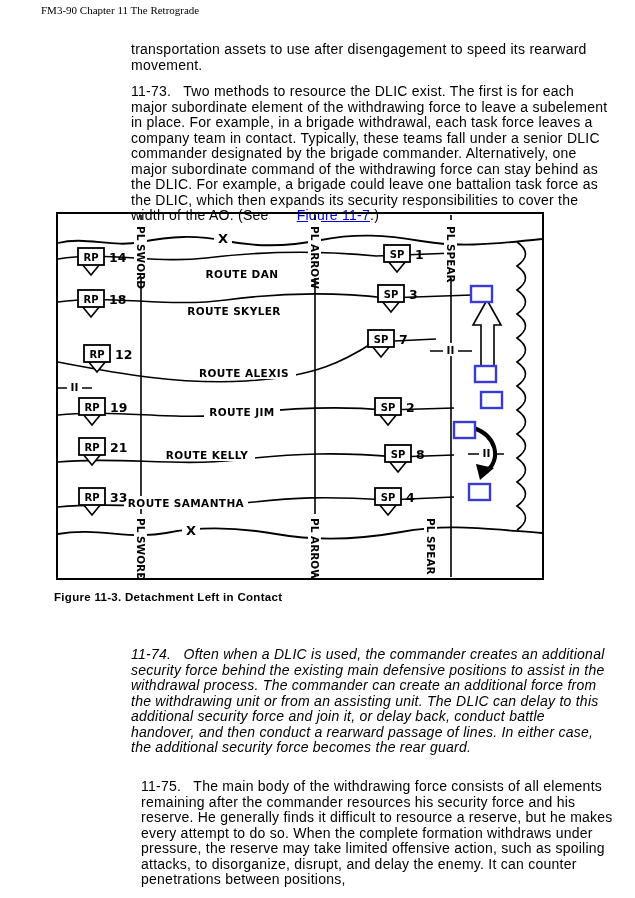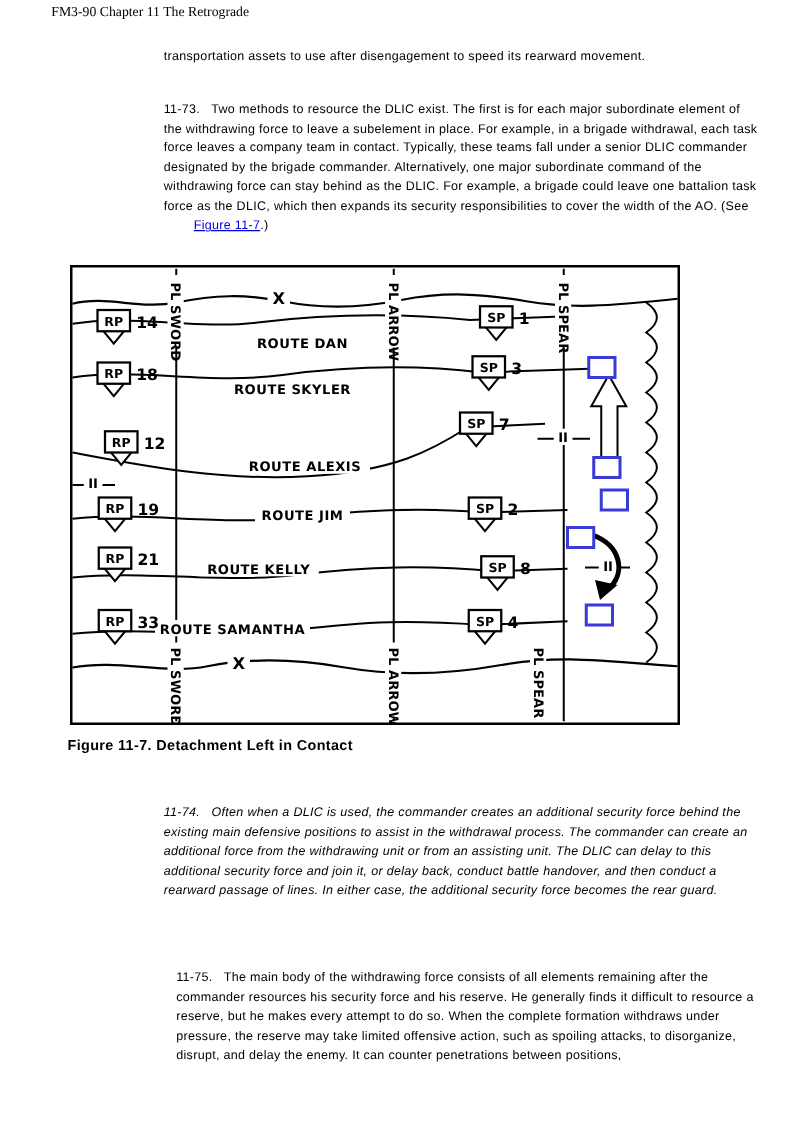--- a/index.html
+++ b/index.html
@@ -1,19 +1,19 @@
 <!DOCTYPE html>
 <html><head>
 <meta charset="utf-8">
 <style>
   html,body{margin:0;padding:0;background:#fff;}
   .page{position:relative;width:635px;height:898px;background:#fff;color:#000;
         font-family:"Liberation Sans","DejaVu Sans",sans-serif;overflow:hidden;margin-left:24px;}
   .hdr{position:absolute;left:17px;top:4px;font-family:"Liberation Serif",serif;font-size:11px;}
-  .body-text{font-size:10px;line-height:15.5px;letter-spacing:0.25px;}
+  .body-text{font-size:14px;line-height:15.5px;letter-spacing:0.25px;}
   .p-intro{position:absolute;left:107px;top:28px;width:478px;}
   .p-73{position:absolute;left:107px;top:70px;width:478px;}
   .fig{position:absolute;left:32px;top:212px;margin:0;}
   .caption{position:absolute;left:30px;top:591px;font-weight:bold;font-size:11.5px;letter-spacing:0.3px;}
   .p-74{position:absolute;left:107px;top:633px;width:478px;font-style:italic;}
   .p-75{position:absolute;left:117px;top:765px;width:478px;}
   a.fig-link{color:#0000dd;text-decoration:underline;cursor:pointer;padding-left:24px;}
   svg text{font-family:"DejaVu Sans","Liberation Sans",sans-serif;fill:#000;}
   .rt{font-size:10.5px;font-weight:bold;letter-spacing:0.4px;}
   .pl{font-size:10.5px;font-weight:bold;}
@@ -213,19 +213,19 @@
       <g transform="translate(319,276)">
         <polygon points="4,16 22,16 13,27" fill="#fff" stroke="#000" stroke-width="1.6"></polygon>
         <rect x="0" y="0" width="26" height="17" fill="#fff" stroke="#000" stroke-width="1.8"></rect>
         <text class="mk" x="13" y="12.5" text-anchor="middle">SP</text>
         <text class="num" x="31" y="14">4</text>
       </g>
 
     </svg>
   </figure>
 
-  <div class="caption">Figure 11-7. Detachment Left in Contact</div>
+  <div class="caption">Figure 11-3. Detachment Left in Contact</div>
 
   <p class="p-74 body-text">11-74.&nbsp;&nbsp; Often when a DLIC is used, the commander creates an additional security force behind the existing main defensive positions to assist in the withdrawal process. The commander can create an additional force from the withdrawing unit or from an assisting unit. The DLIC can delay to this additional security force and join it, or delay back, conduct battle handover, and then conduct a rearward passage of lines. In either case, the additional security force becomes the rear guard.</p>
 
   <p class="p-75 body-text">11-75.&nbsp;&nbsp; The main body of the withdrawing force consists of all elements remaining after the commander resources his security force and his reserve. He generally finds it difficult to resource a reserve, but he makes every attempt to do so. When the complete formation withdraws under pressure, the reserve may take limited offensive action, such as spoiling attacks, to disorganize, disrupt, and delay the enemy. It can counter penetrations between positions,</p>
 
 </div>
 
 </body></html>

